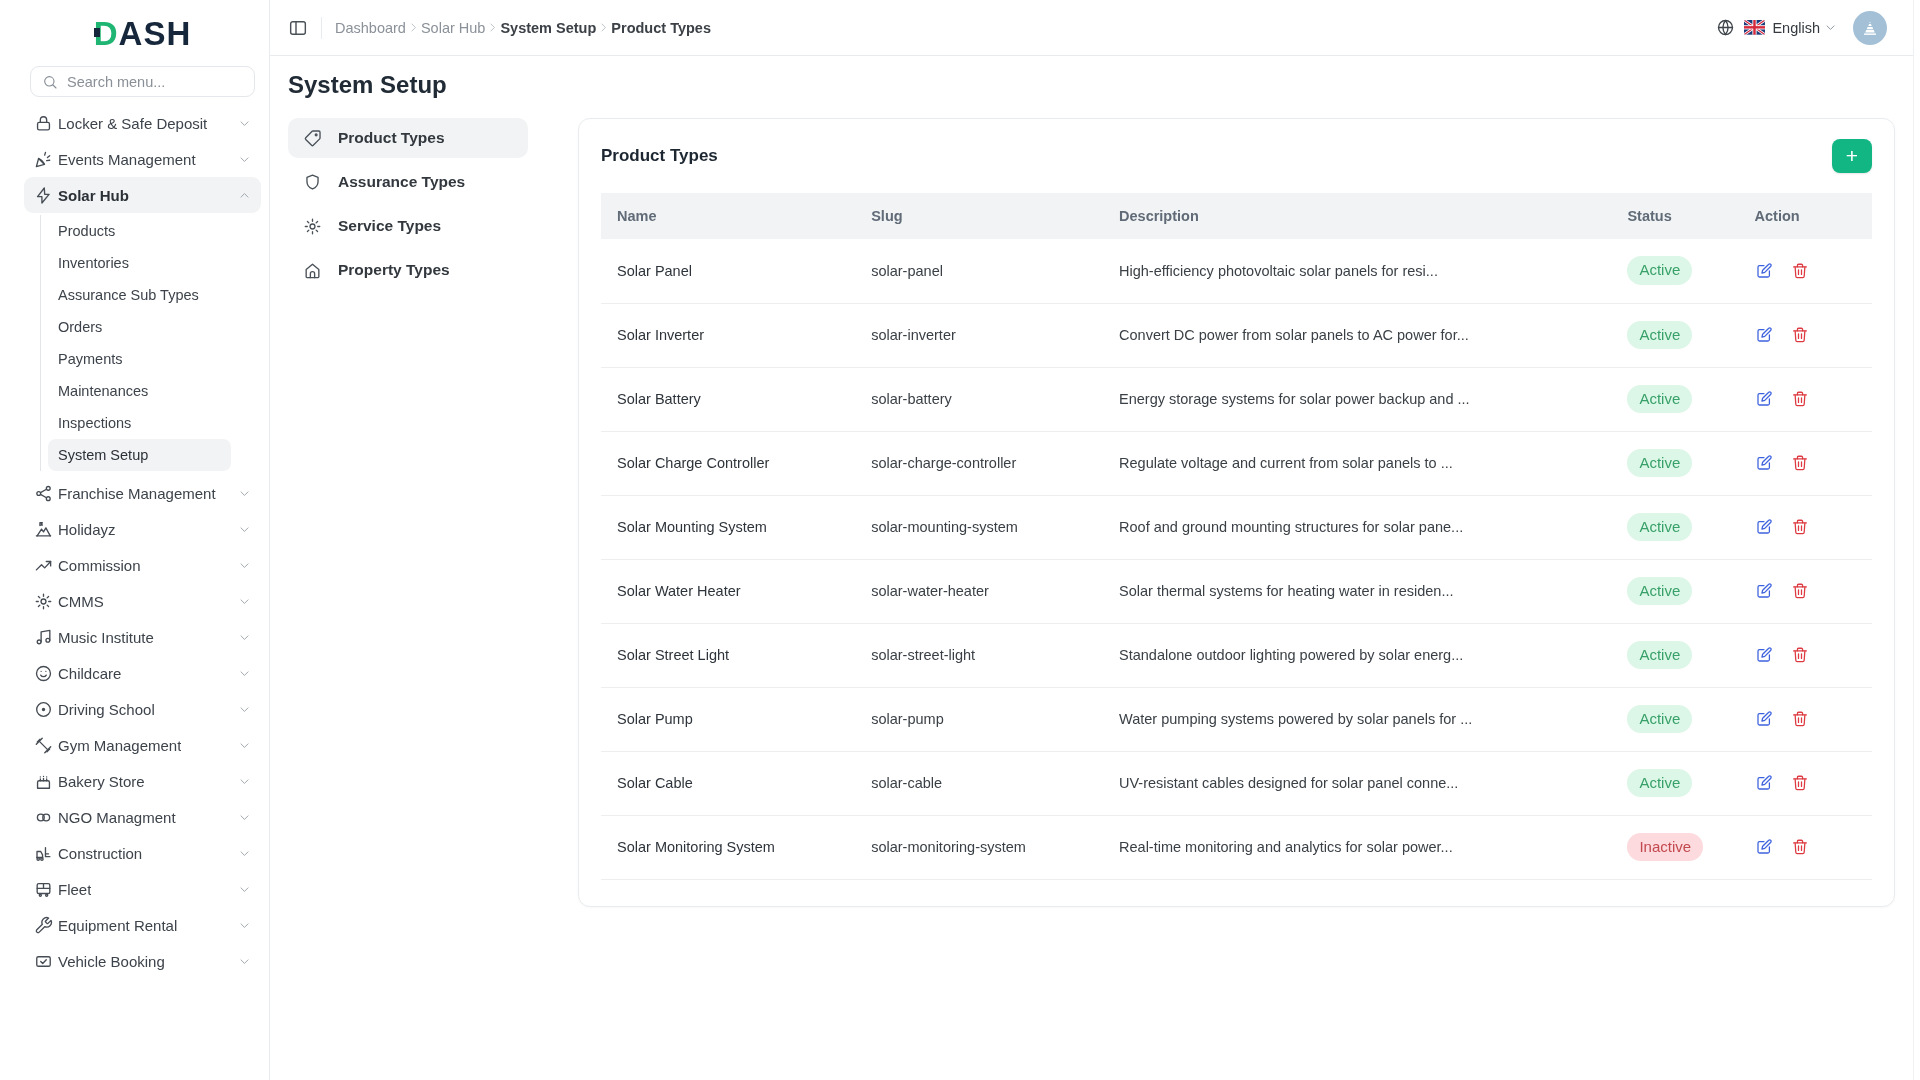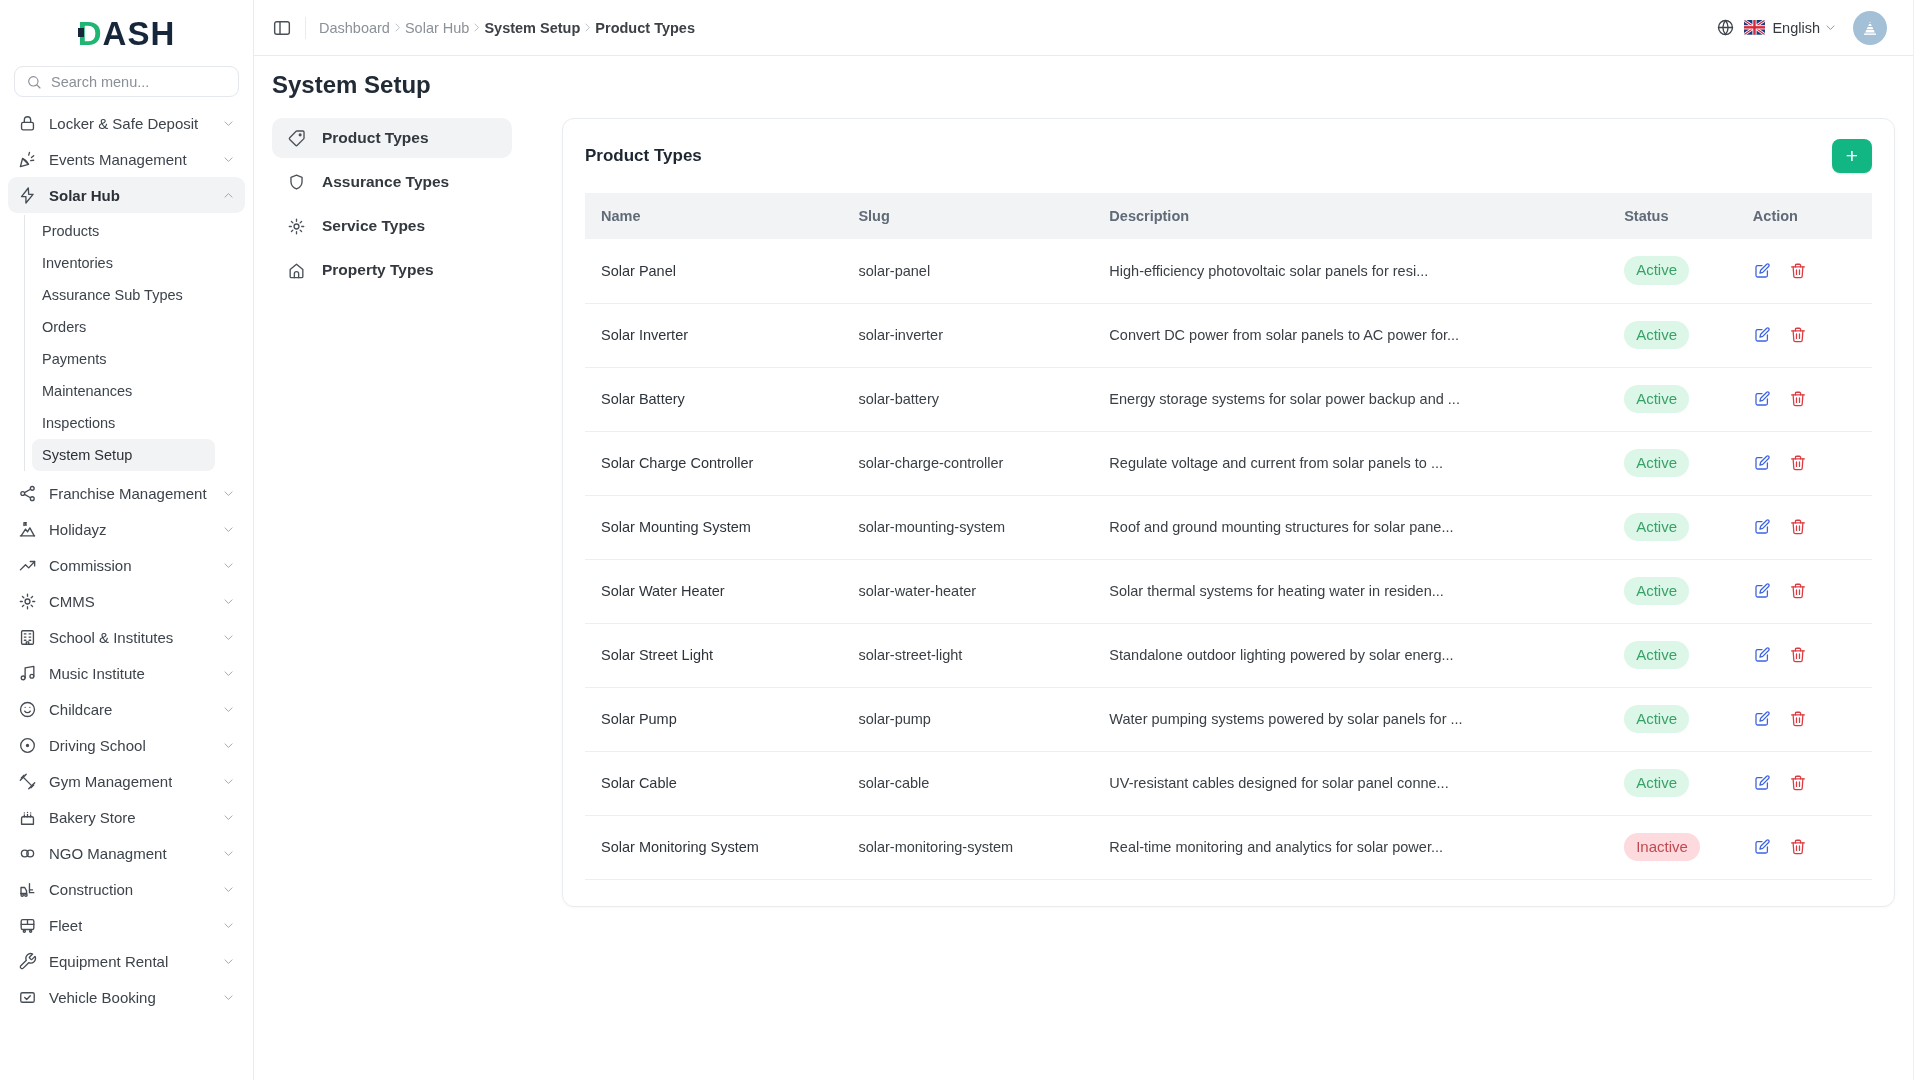--- a/index.html
+++ b/index.html
@@ -9,40 +9,40 @@
     font-family: "Liberation Sans", "DejaVu Sans", sans-serif;
     background: #ffffff; color: #212529;
   }
   .app { display: flex; width: 1920px; height: 1080px; }
 
   
   .sidebar {
     width: 254px; min-width: 254px; height: 100%;
     border-right: 1px solid #e9ecef;
     padding: 12px 8px 0 8px;
-    display: flex; flex-direction: column; overflow: hidden;
+    display: flex; flex-direction: column; overflow: hidden; margin-left: 16px;
   }
   .logo { text-align: center; font-size: 33px; font-weight: 800; letter-spacing: 1px;
           color: #16273b; margin: 4px 0 14px; line-height: 36px; }
   .logo .logo-d { color: #1fb573; position: relative; }
   .logo .logo-d::before { content: ''; position: absolute; left: 0; top: 13px; width: 6px; height: 9px; background: #16273b; }
   .search-box {
     display: flex; align-items: center; gap: 9px;
     border: 1px solid #e4e7eb; border-radius: 9px;
     height: 31px; padding: 0 11px; margin: 0 6px 8px 6px; background: #fff;
   }
   .search-box .icon { width: 16px; height: 16px; color: #868e96; flex: none; }
   .search-box input {
     border: none; outline: none; background: transparent; width: 100%;
     font-family: inherit; font-size: 14.5px; color: #495057; padding: 0;
   }
   .search-box input::placeholder { color: #8a9097; }
   .nav { flex: 1; overflow: hidden; }
   .nav-group {
-    height: 36px; display: flex; align-items: center; gap: 12px;
+    height: 36px; display: flex; align-items: center; gap: 5px;
     padding: 0 10px; border-radius: 9px; cursor: pointer;
     color: #3d434b; font-size: 15px;
   }
   .nav-group .icon { width: 19px; height: 19px; color: #464c54; flex: none; }
   .nav-group .nav-label { white-space: nowrap; overflow: hidden; }
   .nav-group .chev { margin-left: auto; width: 13px; height: 13px; color: #9aa0a6; flex: none; }
   .nav-group.active { background: #f1f3f5; font-weight: 700; color: #2c3137; }
   .subnav { position: relative; padding: 2px 0 4px 0; }
   .subnav::before { content: ''; position: absolute; left: 16px; top: 2px; bottom: 4px; width: 1px; background: #e3e6e9; }
   .subnav-item {
@@ -249,34 +249,20 @@
           </span>
         </div>
         <div class="nav-group">
           <span class="icon">
             <svg viewBox="0 0 24 24" fill="none" stroke="currentColor" stroke-width="1.7" stroke-linecap="round" stroke-linejoin="round">
               <circle cx="12" cy="12" r="3.1"></circle>
               <path d="M12 2.9v2.5M12 18.6v2.5M21.1 12h-2.5M5.4 12H2.9M18.4 5.6l-1.8 1.8M7.4 16.6l-1.8 1.8M18.4 18.4l-1.8-1.8M7.4 7.4 5.6 5.6"></path>
             </svg>
           </span>
           <span class="nav-label">CMMS</span>
-          <span class="chev">
-            <svg viewBox="0 0 24 24" fill="none" stroke="currentColor" stroke-width="1.7" stroke-linecap="round" stroke-linejoin="round">
-              <path d="M5.5 9 12 15.5 18.5 9"></path>
-            </svg>
-          </span>
-        </div>
-        <div class="nav-group">
-          <span class="icon">
-            <svg viewBox="0 0 24 24" fill="none" stroke="currentColor" stroke-width="1.7" stroke-linecap="round" stroke-linejoin="round">
-              <rect x="4.5" y="3.5" width="15" height="17" rx="1.5"></rect>
-              <path d="M8 7.5h2M14 7.5h2M8 11.5h2M14 11.5h2M8 15.5h2M14 15.5h2M10.5 20.5v-3h3v3"></path>
-            </svg>
-          </span>
-          <span class="nav-label">School &amp; Institutes</span>
           <span class="chev">
             <svg viewBox="0 0 24 24" fill="none" stroke="currentColor" stroke-width="1.7" stroke-linecap="round" stroke-linejoin="round">
               <path d="M5.5 9 12 15.5 18.5 9"></path>
             </svg>
           </span>
         </div>
         <div class="nav-group">
           <span class="icon">
             <svg viewBox="0 0 24 24" fill="none" stroke="currentColor" stroke-width="1.7" stroke-linecap="round" stroke-linejoin="round">
               <path d="M9 17.5V5l11-2v12.5"></path>

